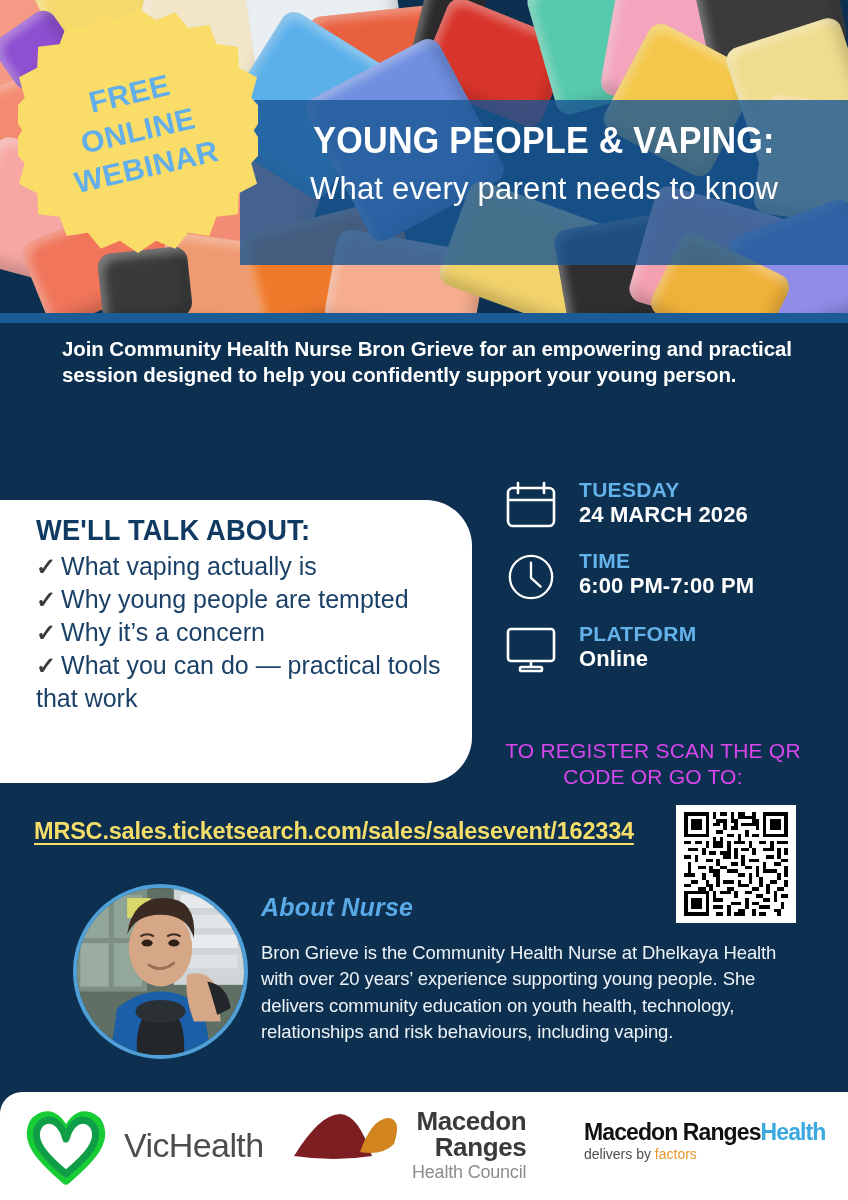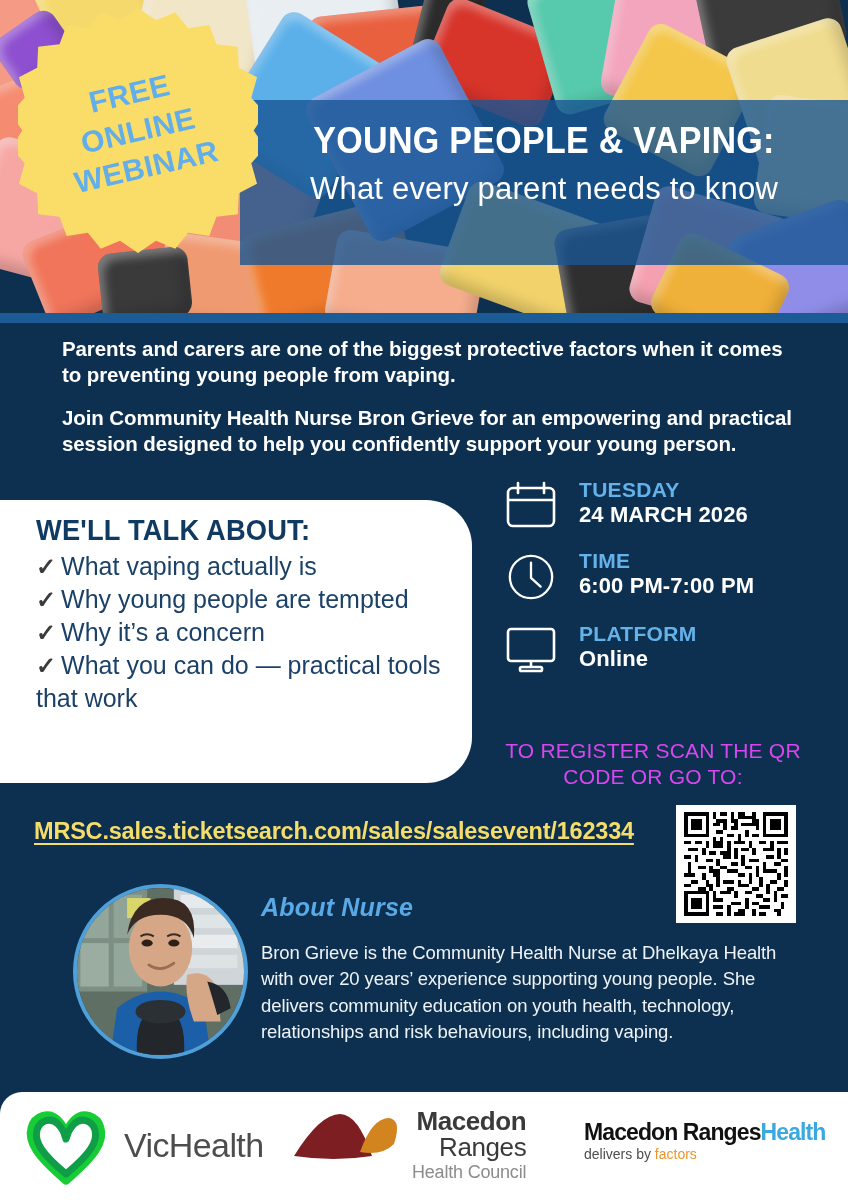--- a/index.html
+++ b/index.html
@@ -126,21 +126,21 @@
   
   .footer {
     position:absolute; left:0; top:1092px; width:848px; height:108px;
     background:#ffffff; border-radius:22px 0 0 0;
     display:flex; align-items:center;
   }
   .logo-vic { position:absolute; left:20px; top:10px; display:flex; align-items:center; gap:12px; }
   .logo-vic .vtext { color:#4d4d4d; font-size:34px; letter-spacing:-0.6px; }
   .logo-mrsc { position:absolute; left:290px; top:16px; display:flex; align-items:flex-start; gap:10px;text-align:right; }
   .mrsc-txt .l1 { color:#3a3a3a; font-weight:bold; font-size:26px; line-height:1.0; letter-spacing:-0.4px; }
-  .mrsc-txt .l2 { color:#3a3a3a; font-weight:normal; font-size:26px; line-height:1.05; letter-spacing:-0.4px; }
+  .mrsc-txt .l2 { color:#3a3a3a; font-weight:bold; font-size:26px; line-height:1.05; letter-spacing:-0.4px; }
   .mrsc-txt .l3 { color:#8c8c8c; font-size:18px; line-height:1.3; letter-spacing:-0.2px; }
   .logo-mrh { position:absolute; left:584px; top:28px; }
   .mrh-l1 { font-size:23px; font-weight:bold; letter-spacing:-0.9px; line-height:1.05; }
   .mrh-l1 .blk { color:#111111; }
   .mrh-l1 .blu { color:#3aa9e0; }
   .mrh-l2 { font-size:14px; color:#4d4d4d; margin-top:2px; }
   .mrh-l2 .org { color:#e8962f; }
 </style>
 </head>
 <body>
@@ -191,21 +191,20 @@
   <div class="badge-wrap">
     <div class="badge-star"></div>
     <div class="badge-text">
       <span>FREE</span>
       <span>ONLINE</span>
       <span>WEBINAR</span>
     </div>
   </div>
 
   <div class="intro">
-    <p>Parents and carers are one of the biggest protective factors when it comes to preventing young people from vaping.</p>
     <p>Join Community Health Nurse Bron Grieve for an empowering and practical session designed to help you confidently support your young person.</p>
   </div>
 
   <div class="card">
     <div class="card-title">WE'LL TALK ABOUT:</div>
     <ul class="card-list">
       <li>
         <span class="chk">✓</span><span>What vaping actually is</span>
       </li>
       <li>

